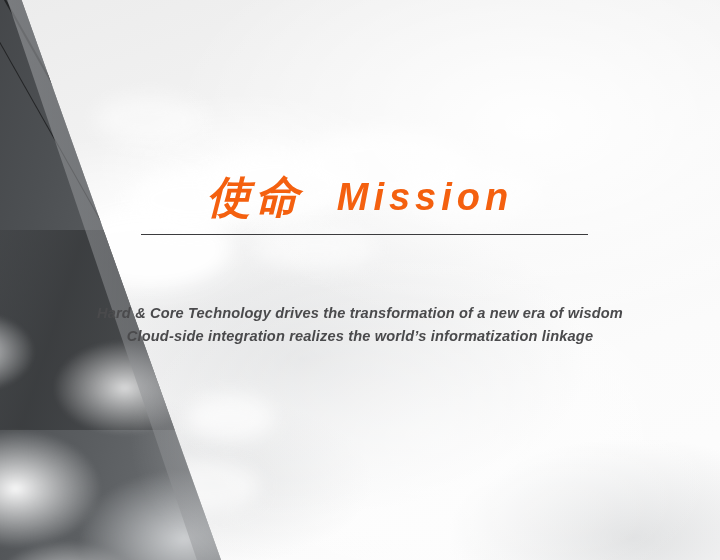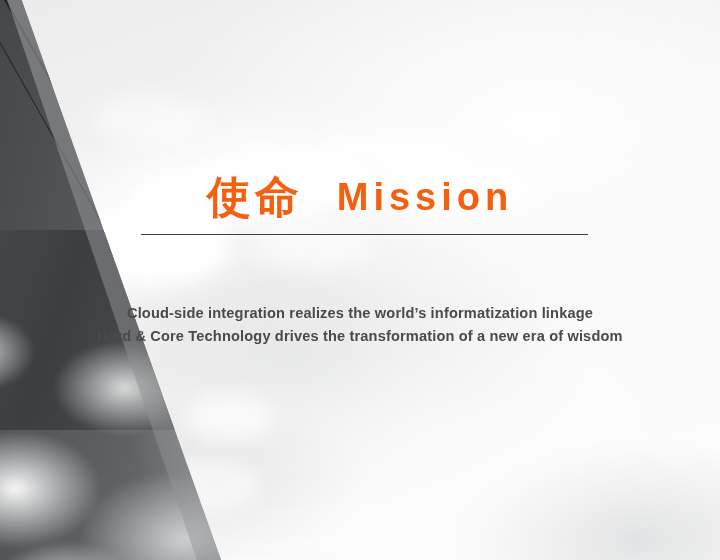--- a/index.html
+++ b/index.html
@@ -4,20 +4,21 @@
 <style>
   html,body{margin:0;padding:0;}
   body{
     width:720px;height:560px;
     font-family:"Liberation Sans","DejaVu Sans",sans-serif;
     overflow:hidden;background:#ffffff;
   }
   .stage{
     position:relative;width:720px;height:560px;overflow:hidden;
     background:#f3f3f3;
+    font-style:italic;
   }
 
   
   .bg{position:absolute;inset:0;overflow:hidden;}
 
   .sky{
     position:absolute;inset:0;
     background:
       radial-gradient(ellipse 300px 160px at 88% 96%, rgba(200,202,204,.55) 0%, rgba(200,202,204,0) 62%),
       radial-gradient(ellipse 240px 130px at 30% 86%, rgba(196,198,200,.45) 0%, rgba(196,198,200,0) 65%),
@@ -152,18 +153,18 @@
   <div class="content">
 
     <div class="headline">
       <span class="cn">使命</span><span class="en">Mission</span>
     </div>
 
     <div class="divider"></div>
 
 
     <div class="desc">
+      <div class="line">Hard &amp; Core Technology drives the transformation of a new era of wisdom</div>
       <div class="line">Cloud-side integration realizes the world’s informatization linkage</div>
-      <div class="line">Hard &amp; Core Technology drives the transformation of a new era of wisdom</div>
     </div>
 
   </div>
 </div>
 
 </body></html>

